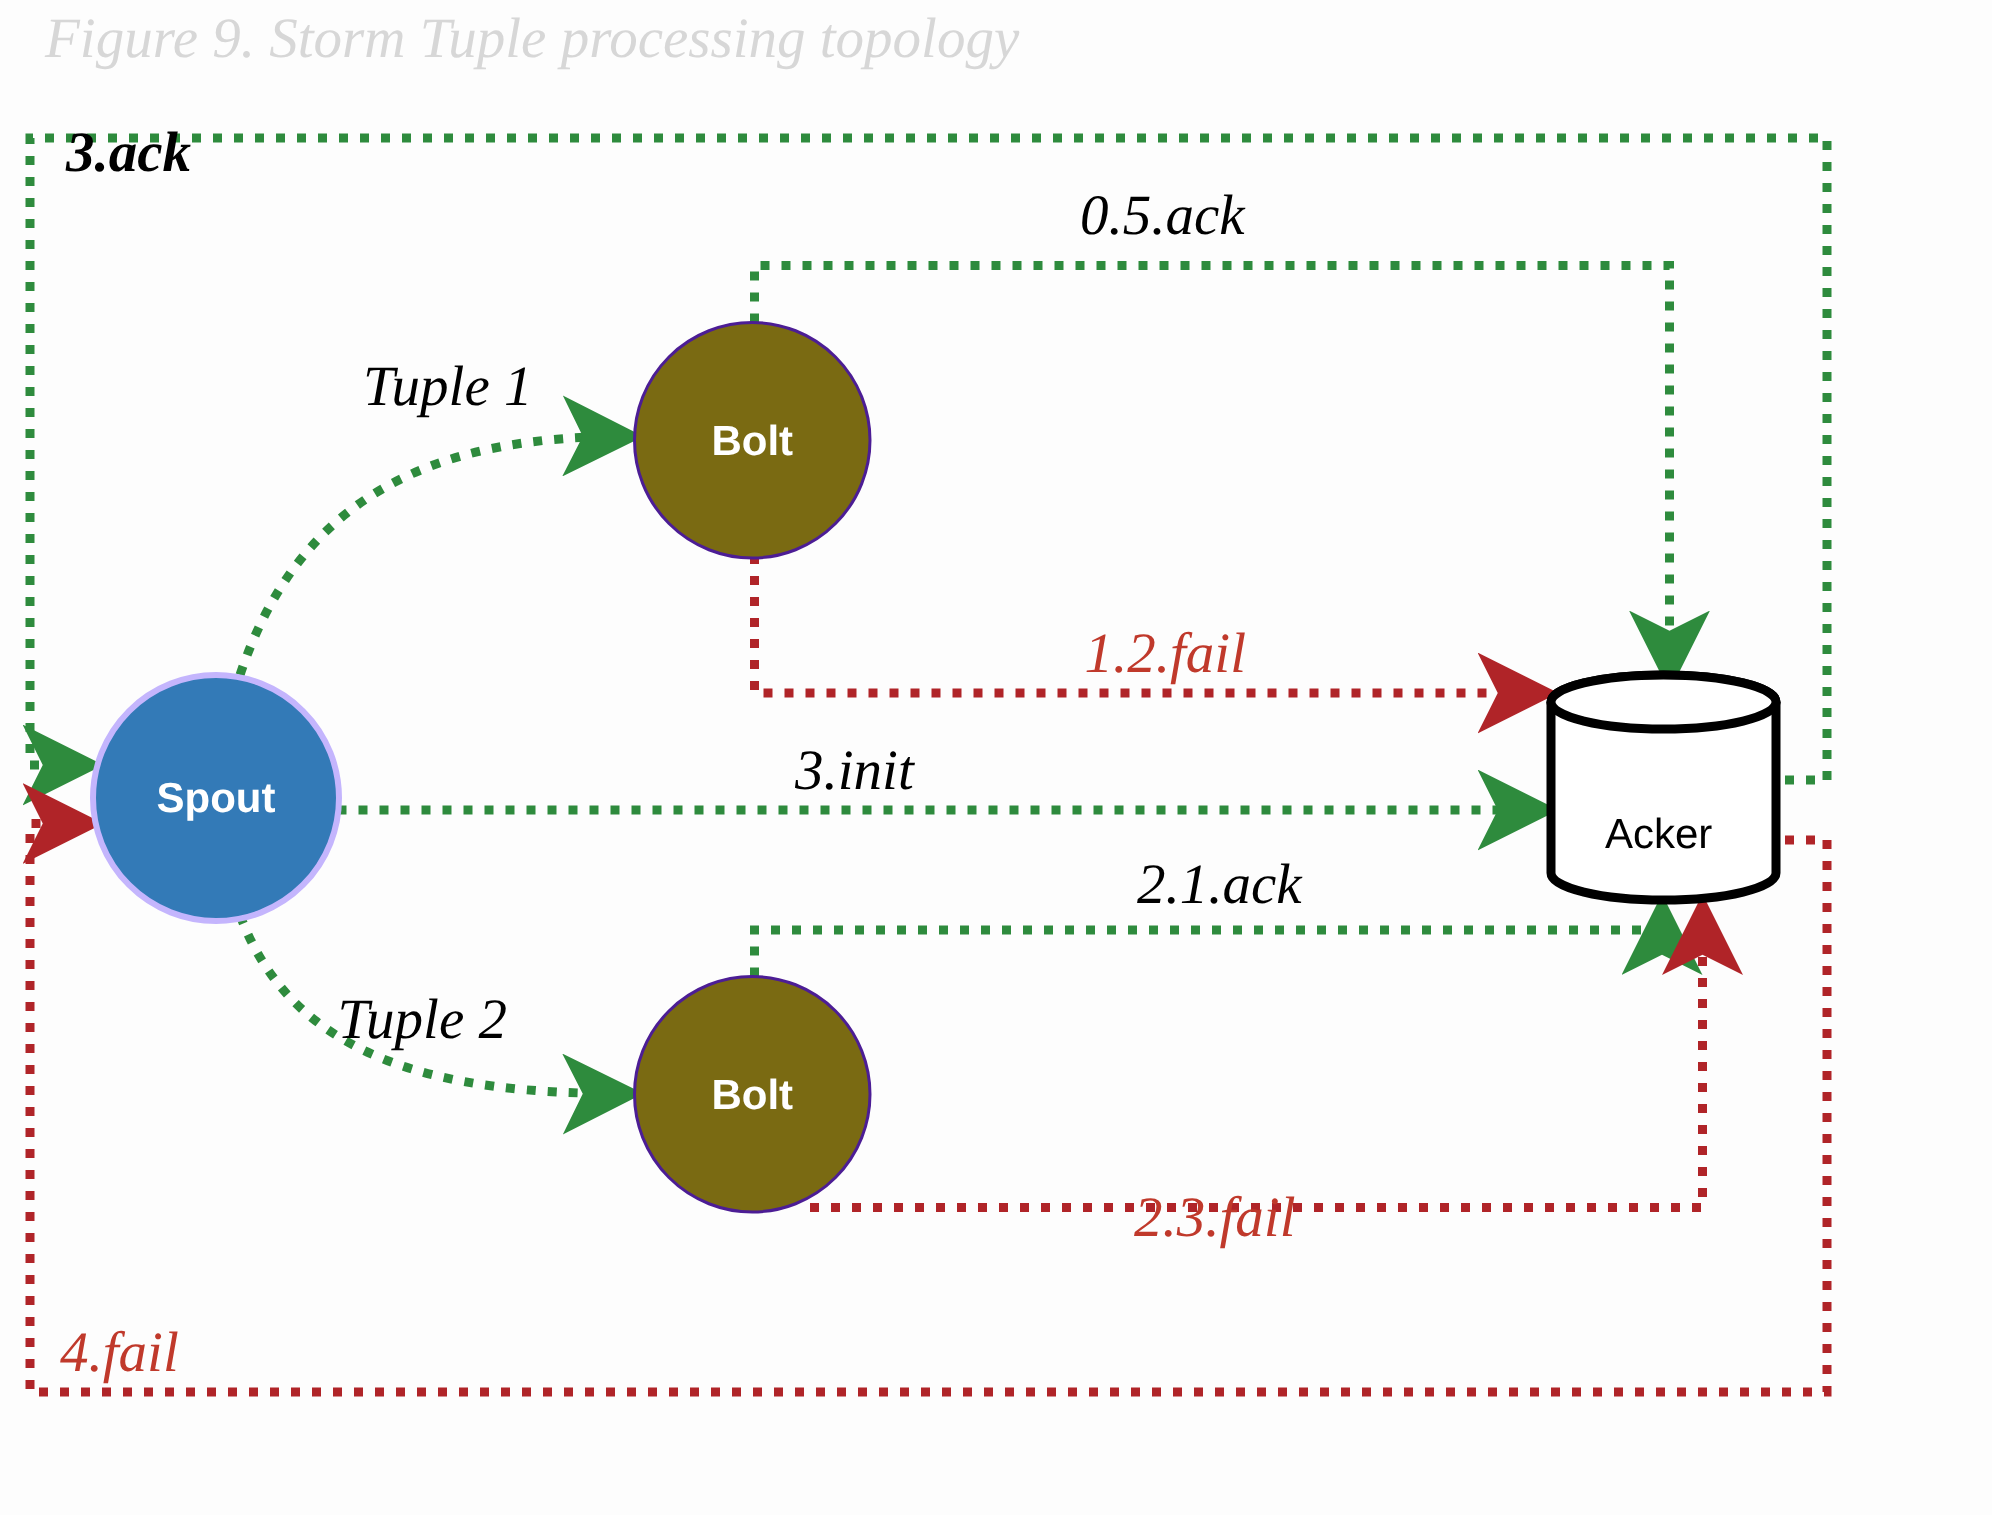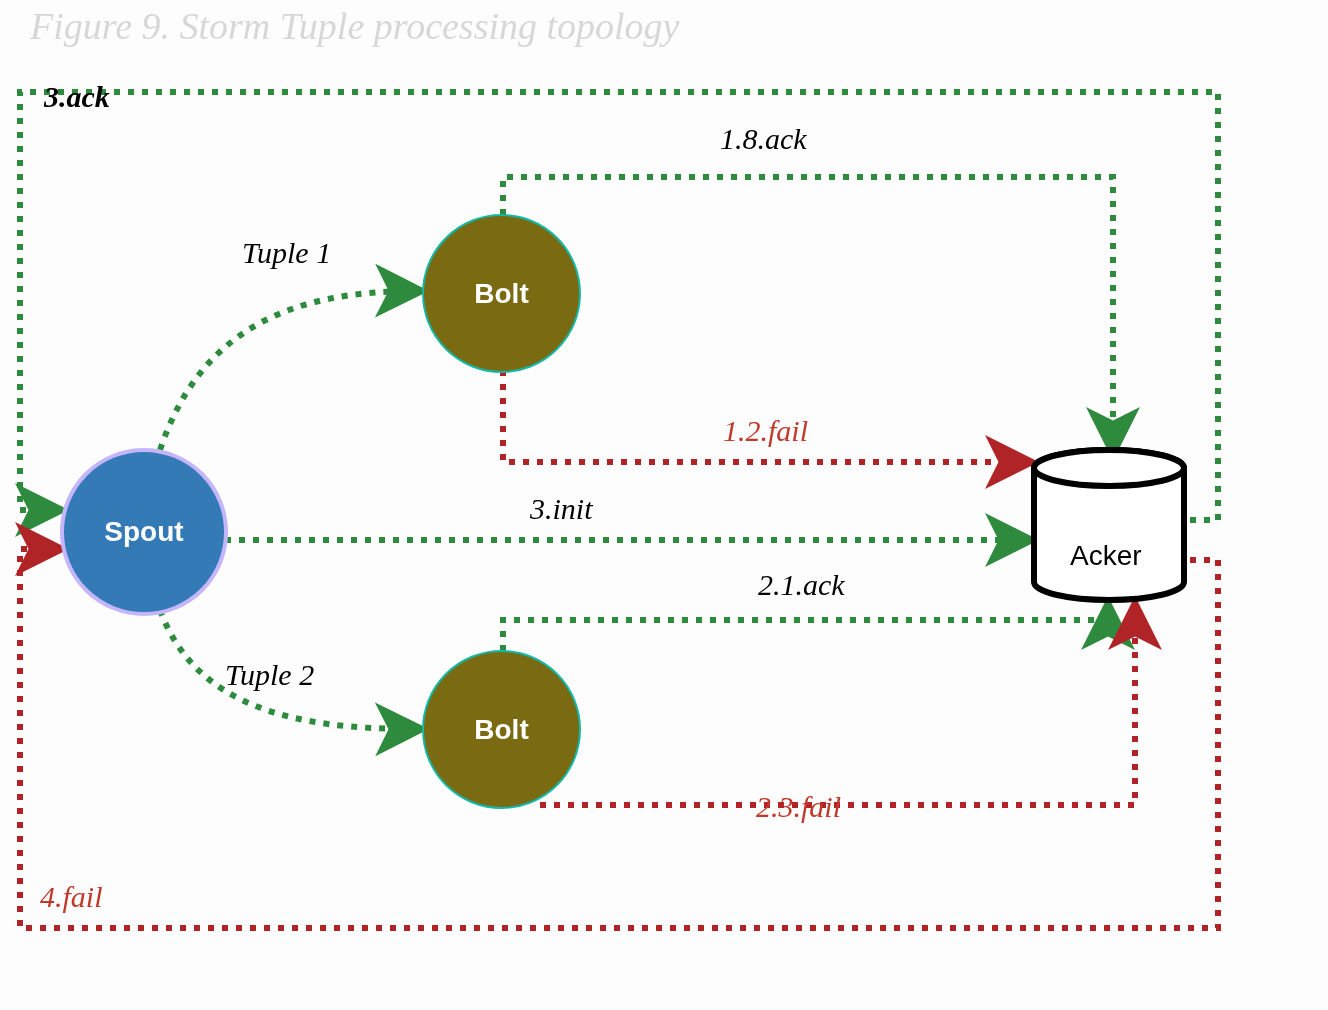--- a/index.html
+++ b/index.html
@@ -24,21 +24,21 @@
   .title {
     position: absolute;
     font-style: italic;
     color: #d7d7d7;
     font-size: 38px;
     font-family: Georgia, 'Times New Roman', serif;
   }
   .label {
     position: absolute;
     font-style: italic;
-    font-size: 30px;
+    font-size: 38px;
     font-family: Georgia, 'Times New Roman', serif;
     color: #000;
   }
   .label.red { color: #c0392b; text-align: right; }
   .node-circle {
     position: absolute;
     border-radius: 50%;
     display: flex;
     align-items: center;
     justify-content: center;
@@ -48,21 +48,21 @@
   }
   .spout {
     width: 160px; height: 160px;
     background: #337ab7;
     border: 4px solid #c4b5fd;
     font-size: 28px;
   }
   .bolt {
     width: 155px; height: 155px;
     background: #7a6a12;
-    border: 2px solid #14b8a6;
+    border: 2px solid #4c1d95;
     font-size: 28px;
   }
   .acker-text {
     position: absolute;
     font-family: Arial, Helvetica, sans-serif;
     font-size: 28px;
     color: #000;
   }
 </style>
 </head>
@@ -116,21 +116,21 @@
   </div>
 
   <div class="node-circle bolt" style="left:422px; top:650px;">
     <span>Bolt</span>
   </div>
 
   <div class="acker-text" style="left:1070px; top:520px;margin-top:20px;">Acker</div>
 
   <div class="label" style="left:44px; top:80px; font-weight:bold;">3.ack</div>
 
-  <div class="label" style="left:720px; top:122px;">1.8.ack</div>
+  <div class="label" style="left:720px; top:122px;">0.5.ack</div>
 
   <div class="label" style="left:242px; top:236px;">Tuple 1</div>
 
   <div class="label red" style="left:723px; top:414px;">1.2.fail</div>
 
   <div class="label" style="left:530px; top:492px;">3.init</div>
 
   <div class="label" style="left:758px; top:568px;text-align:right;">2.1.ack</div>
 
   <div class="label" style="left:225px; top:658px;">Tuple 2</div>

